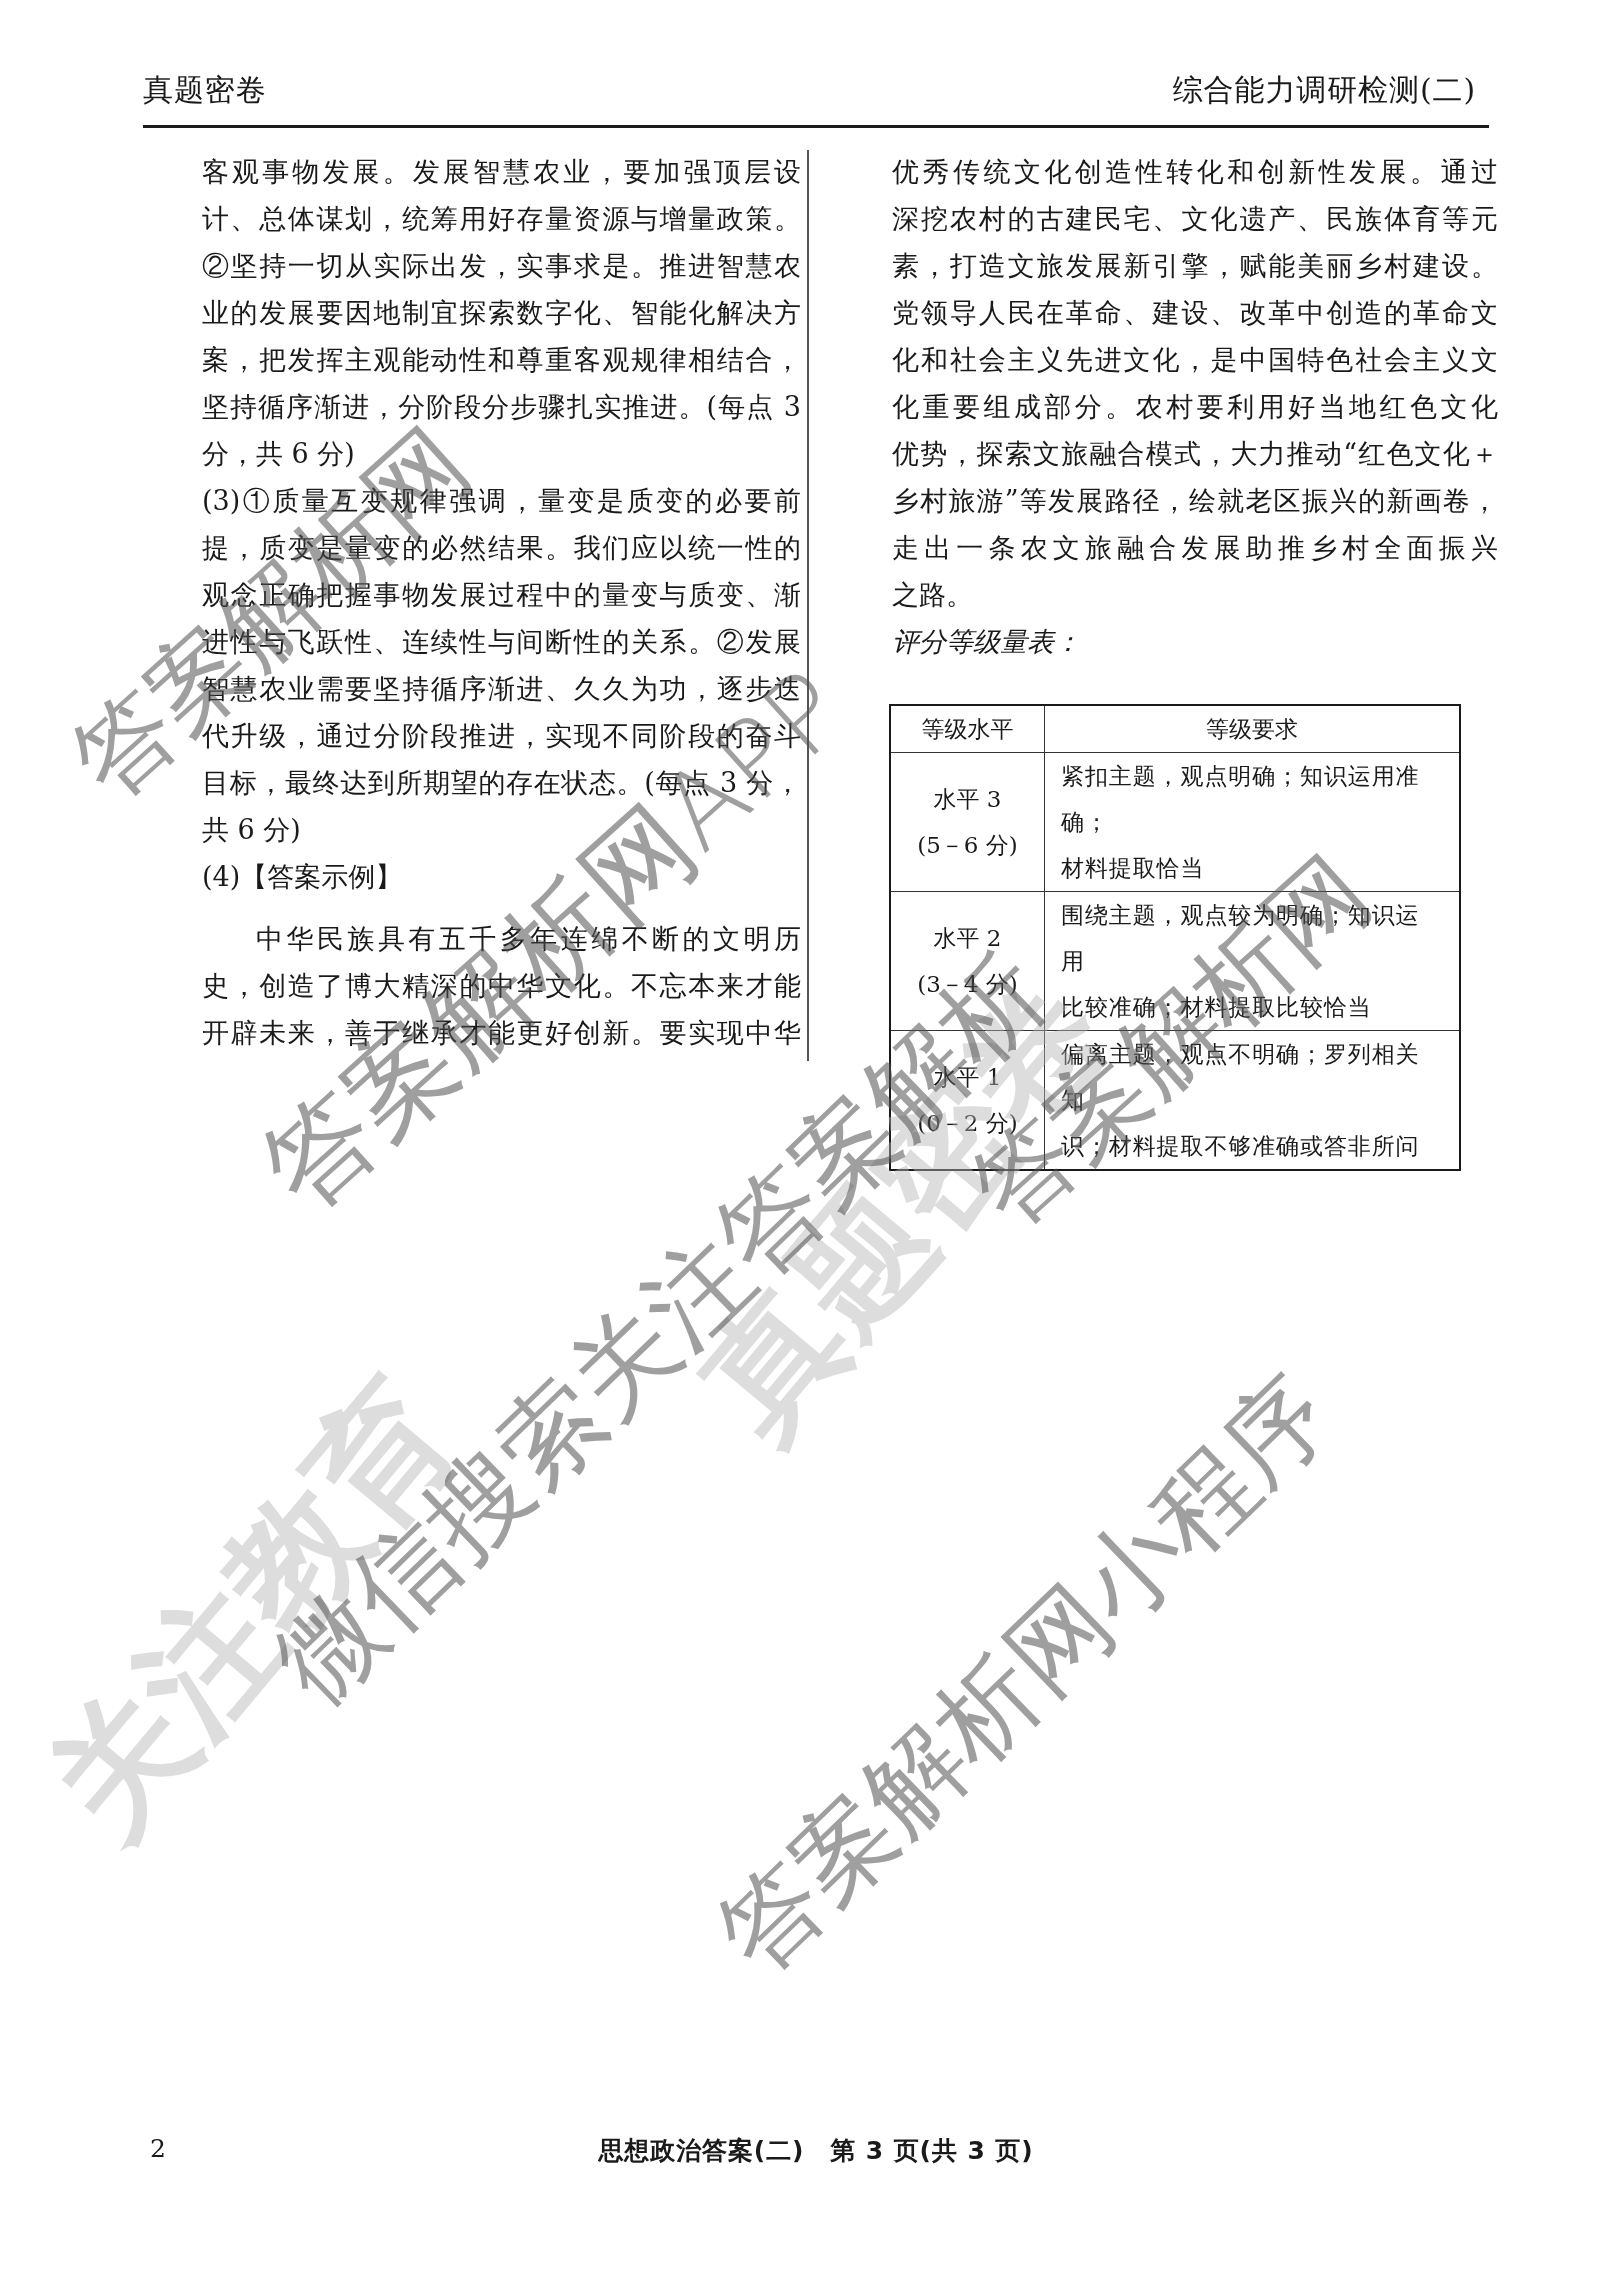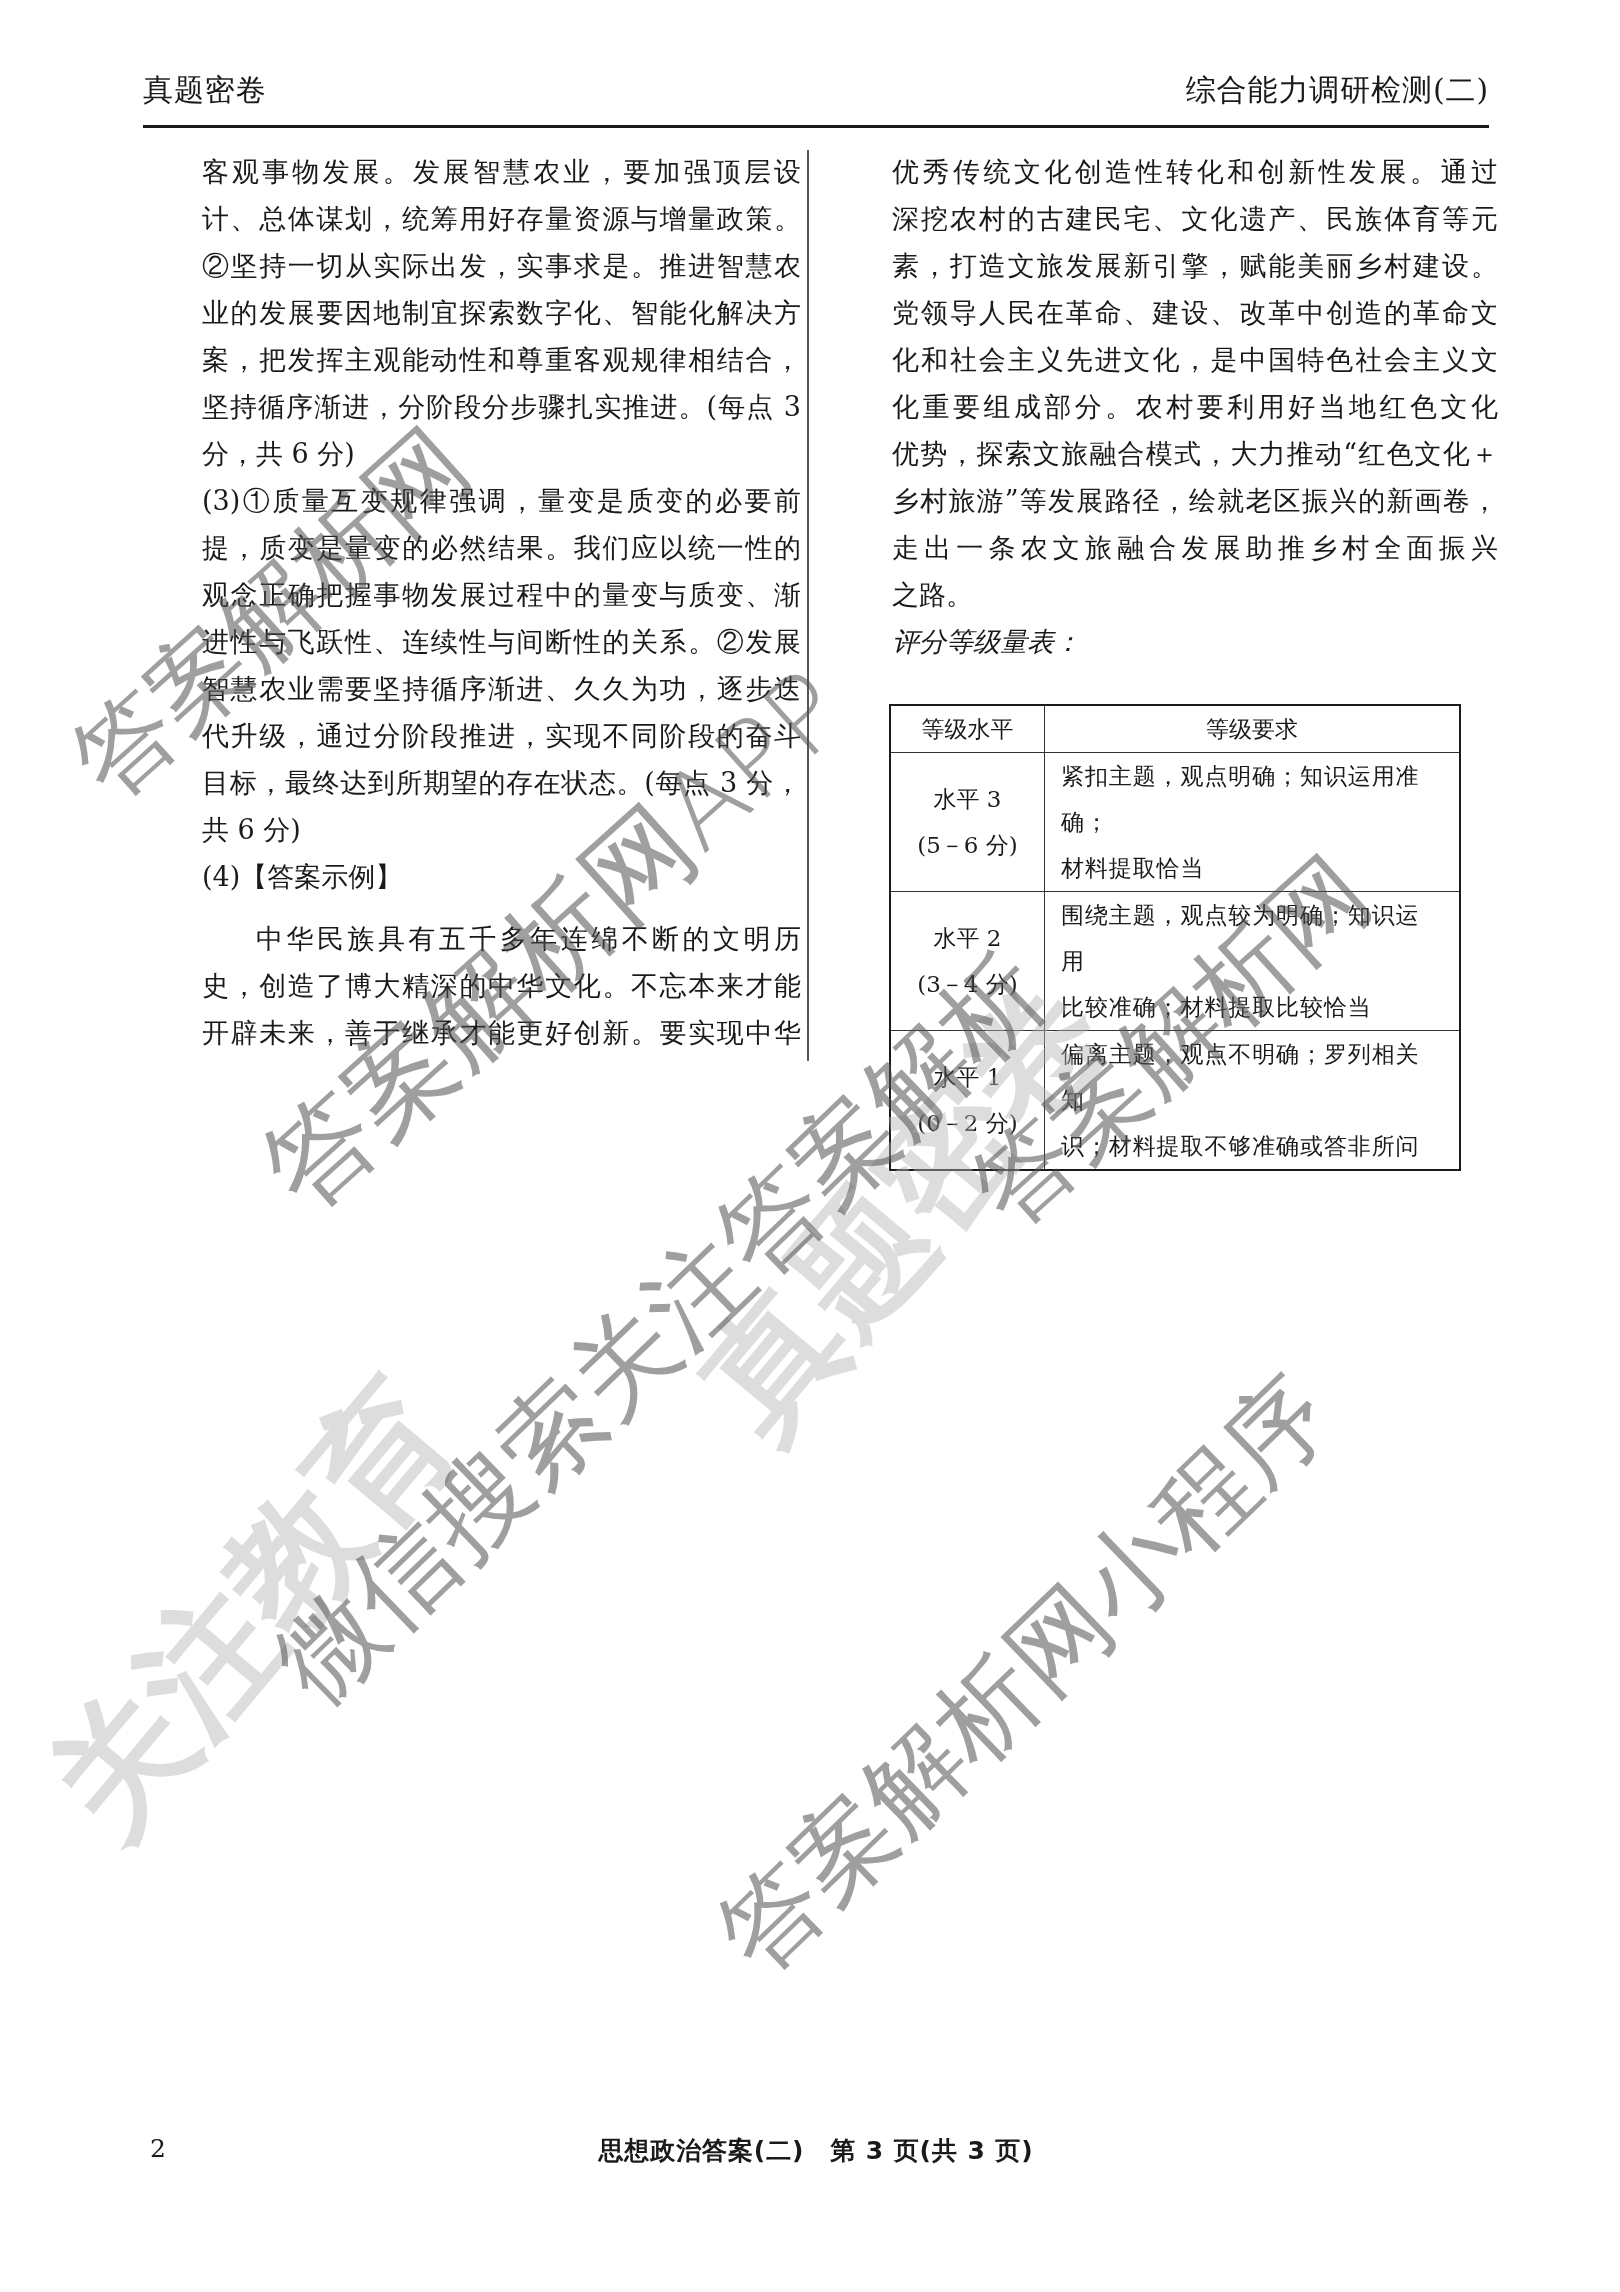--- a/index.html
+++ b/index.html
@@ -6,21 +6,21 @@
   body {
     width: 1621px; height: 2293px; position: relative; overflow: hidden;
     font-family: "DejaVu Serif", "Liberation Serif", serif;
     color: #1a1a1a;
   }
   .header {
     position: absolute; left: 143px; top: 70px; width: 1346px; height: 55px;
     border-bottom: 3.6px solid #1a1a1a;
   }
   .header .left { position: absolute; left: 0; top: 0; font-size: 30px; letter-spacing: 0.9px; }
-  .header .right { position: absolute; right: 0; top: 0; font-size: 30px; letter-spacing: 0.9px; }
+  .header .right { position: absolute; right: 13px; top: 0; font-size: 30px; letter-spacing: 0.9px; }
 
   .col {
     position: absolute; top: 148px;
     font-size: 27px; line-height: 47px;
     text-align: justify; text-align-last: justify;
   }
   .col-left { left: 202px; width: 599px; }
   .col-right { left: 892px; width: 606px; }
   .col p { margin: 0; }
   .col .line { display: block; white-space: nowrap; }

